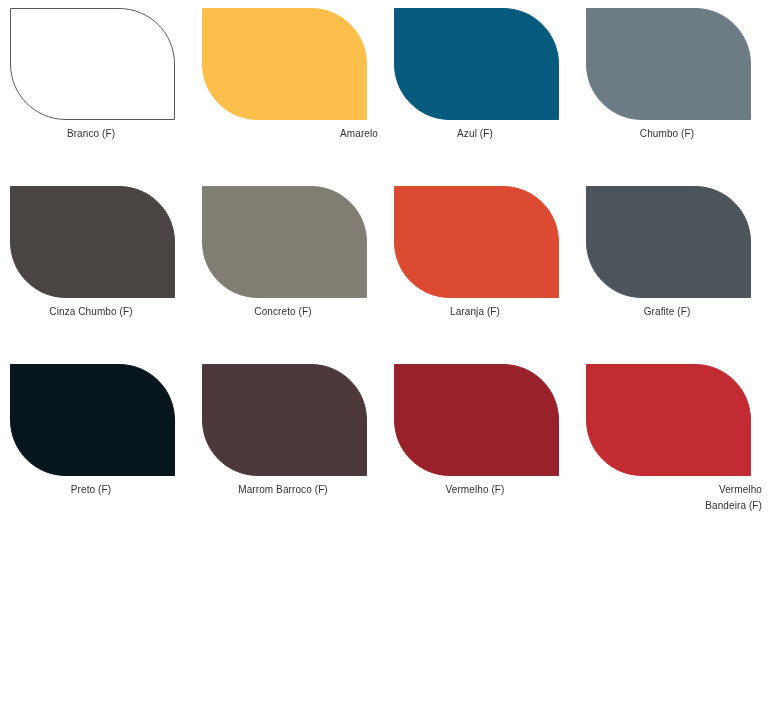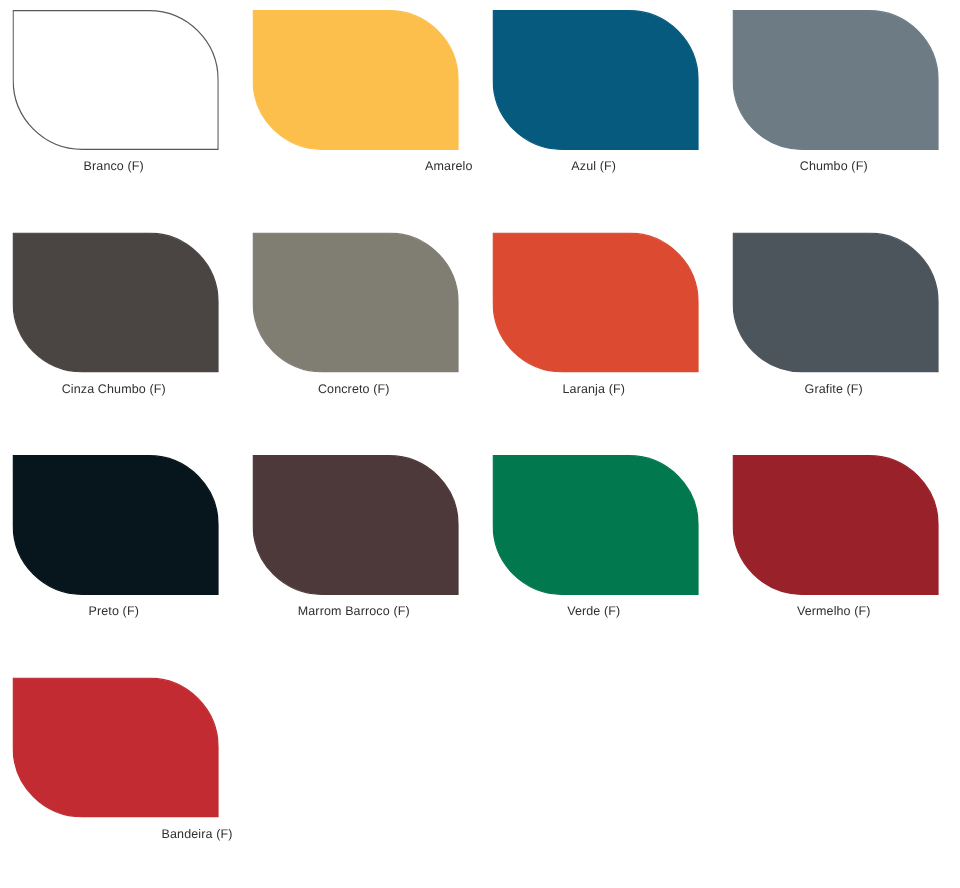--- a/index.html
+++ b/index.html
@@ -143,36 +143,28 @@
       <div class="swatch-chip-wrap">
         <svg class="swatch-chip" viewBox="0 0 165 112" preserveAspectRatio="none">
           <path d="M 0.5 0.5 L 109 0.5 C 139.8 0.5, 164.5 25.2, 164.5 56 L 164.5 111.5 L 56 111.5 C 25.2 111.5, 0.5 86.8, 0.5 56 Z" fill="#4d3939" stroke="#4d3939" stroke-width="1"></path>
         </svg>
       </div>
       <div class="swatch-label"><div>Marrom Barroco (F)</div></div>
     </div>
     <div class="swatch-cell">
       <div class="swatch-chip-wrap">
         <svg class="swatch-chip" viewBox="0 0 165 112" preserveAspectRatio="none">
-          <path d="M 0.5 0.5 L 109 0.5 C 139.8 0.5, 164.5 25.2, 164.5 56 L 164.5 111.5 L 56 111.5 C 25.2 111.5, 0.5 86.8, 0.5 56 Z" fill="#02784e" stroke="#02784e" stroke-width="1"></path>
-        </svg>
-      </div>
-      <div class="swatch-label"><div>Verde (F)</div></div>
-    </div>
-    <div class="swatch-cell">
-      <div class="swatch-chip-wrap">
-        <svg class="swatch-chip" viewBox="0 0 165 112" preserveAspectRatio="none">
           <path d="M 0.5 0.5 L 109 0.5 C 139.8 0.5, 164.5 25.2, 164.5 56 L 164.5 111.5 L 56 111.5 C 25.2 111.5, 0.5 86.8, 0.5 56 Z" fill="#99222a" stroke="#99222a" stroke-width="1"></path>
         </svg>
       </div>
       <div class="swatch-label"><div>Vermelho (F)</div></div>
     </div>
     <div class="swatch-cell">
       <div class="swatch-chip-wrap">
         <svg class="swatch-chip" viewBox="0 0 165 112" preserveAspectRatio="none">
           <path d="M 0.5 0.5 L 109 0.5 C 139.8 0.5, 164.5 25.2, 164.5 56 L 164.5 111.5 L 56 111.5 C 25.2 111.5, 0.5 86.8, 0.5 56 Z" fill="#c32b33" stroke="#c32b33" stroke-width="1"></path>
         </svg>
       </div>
-      <div class="swatch-label two-line"><div>Bandeira (F)</div></div>
+      <div class="swatch-label two-line"><div>Vermelho</div><div>Bandeira (F)</div></div>
     </div>
     <div class="swatch-cell empty"></div>
     <div class="swatch-cell empty"></div>
   </div>
 
 </body></html>

